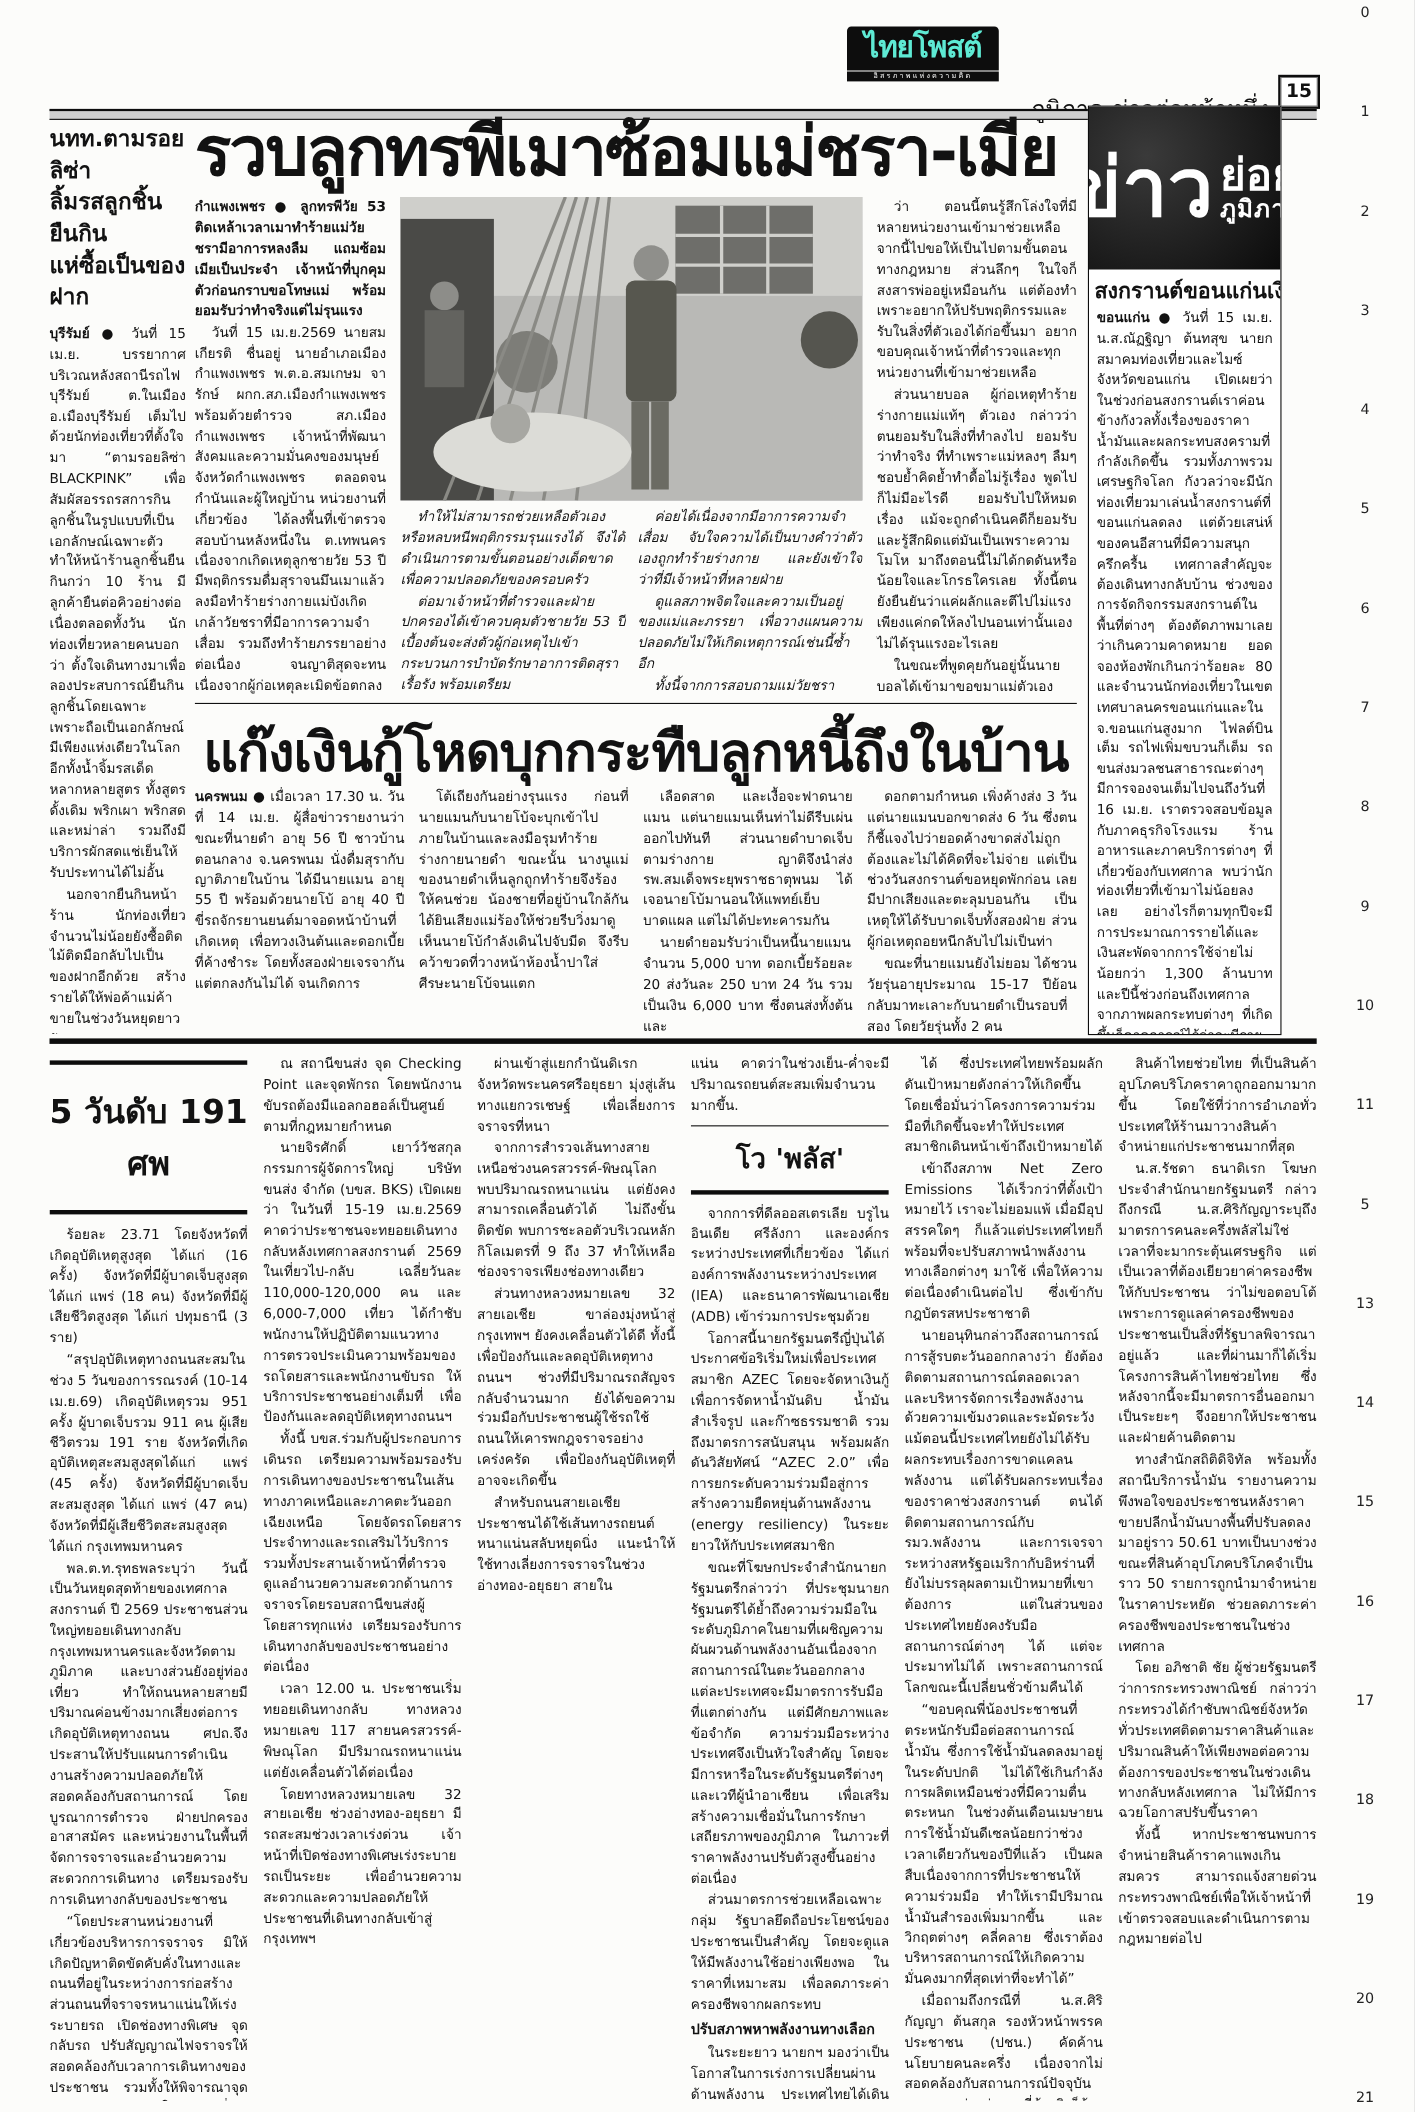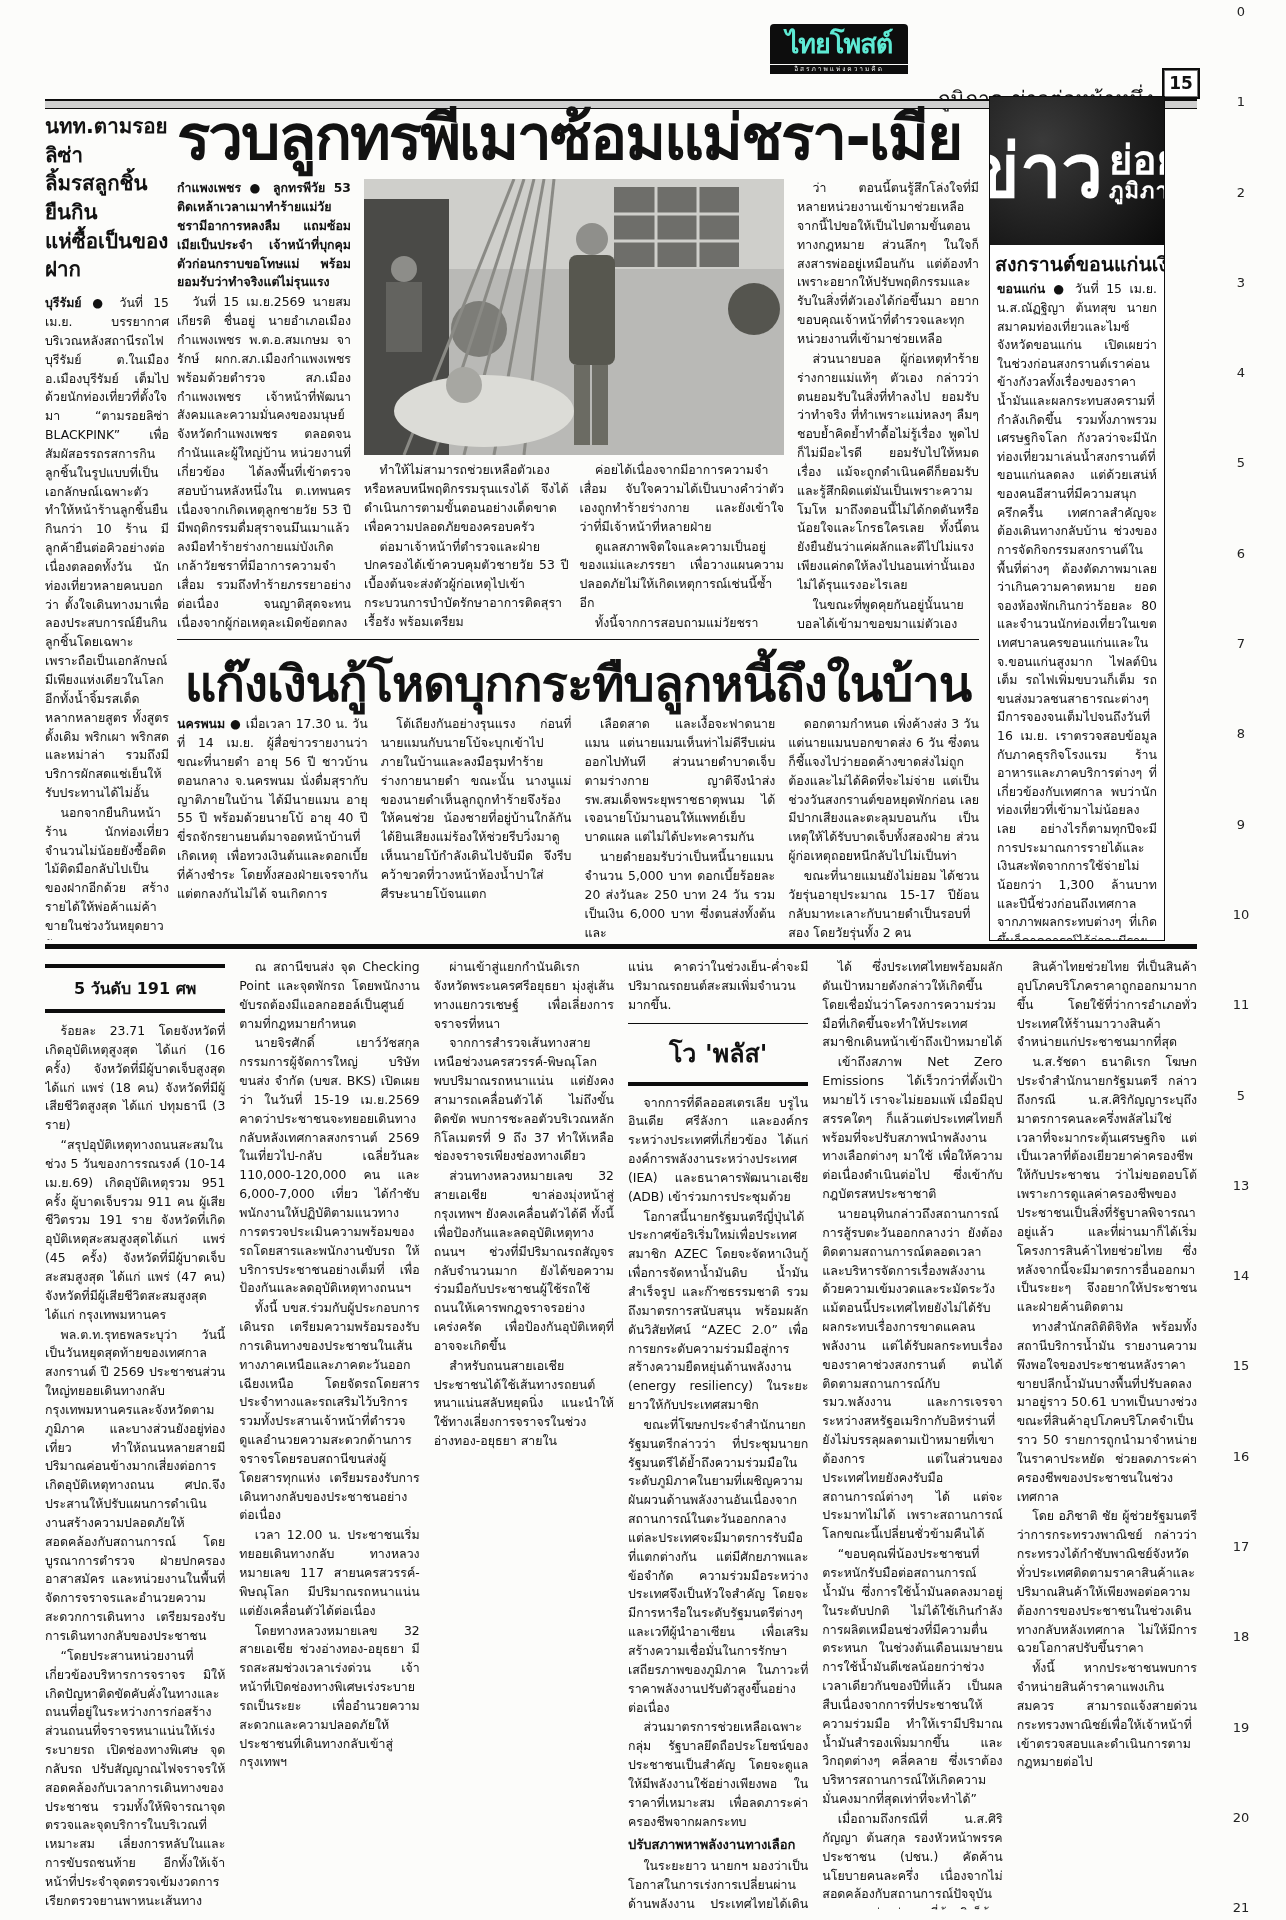--- a/index.html
+++ b/index.html
@@ -28,21 +28,21 @@
   .kicker h3 span{display:block;}
   
   .center{position:absolute;left:177px;top:106px;width:802px;height:838px;overflow:hidden;}
   .center h1{margin:0 0 10px 0;font-size:62px;line-height:1.02;font-weight:900;letter-spacing:-2px;white-space:nowrap;}
   .story1{display:flex;gap:13px;height:452px;overflow:hidden;}
   .story1 .col{overflow:hidden;}
   .s1c1{width:174px;flex:none;}
   .s1c4{width:182px;flex:none;}
   .photo-group{width:420px;flex:none;display:flex;flex-direction:column;}
   .photo{width:420px;height:276px;background:linear-gradient(#c9c9c9,#9a9a9a);flex:none;}
-  .under-photo{display:flex;gap:11px;margin-top:6px;flex:1;overflow:hidden;}
+  .under-photo{display:flex;gap:11px;margin-top:6px;flex:1;overflow:hidden;font-style:italic;}
   .under-photo .col{flex:1;overflow:hidden;}
   .lede-bold{font-weight:800;}
   .center h2{margin:8px 0 6px 0;padding-top:20px;border-top:1.5px solid #111;
              font-size:49px;line-height:1.0;font-weight:900;letter-spacing:-1px;text-align:center;white-space:nowrap;}
   .story2{display:flex;gap:13px;height:228px;overflow:hidden;}
   .story2 .col{flex:1;overflow:hidden;}
   
   .sidebar{position:absolute;left:989px;top:96px;width:176px;height:845px;border:1.5px solid #0d0d0d;
            box-sizing:border-box;overflow:hidden;background:#fff;}
   .sb-logo{height:148px;background:radial-gradient(circle at 30% 30%,#3a3a3a,#0b0b0b);color:#fff;
@@ -51,22 +51,22 @@
   .sb-stack{display:flex;flex-direction:column;line-height:1;}
   .sb-stack span:first-child{font-size:40px;font-weight:800;}
   .sb-stack span:last-child{font-size:22px;font-weight:800;letter-spacing:1px;}
   .sidebar h3{margin:8px 5px 4px 5px;font-size:19.5px;line-height:1.2;font-weight:800;text-align:center;white-space:nowrap;}
   .sidebar .sb-body{margin:0 7px 6px 7px;font-size:12.4px;line-height:1.5;text-align:justify;}
   
   .thick-rule{position:absolute;left:45px;top:944px;width:1152px;height:5px;background:#0d0d0d;}
   
   .bottom{position:absolute;left:45px;top:958px;width:1152px;height:952px;display:flex;gap:14px;overflow:hidden;}
   .bcol{flex:1;overflow:hidden;}
-  .death-box{border-top:4px solid #0d0d0d;border-bottom:4px solid #0d0d0d;margin:6px 0 9px 0;padding:8px 0;
-             text-align:center;font-size:16px;font-weight:800;}
+  .death-box{border-top:4px solid #0d0d0d;border-bottom:4px solid #0d0d0d;margin:6px 0 9px 0;padding:19px 0;
+             text-align:center;font-size:30px;font-weight:800;}
   .vo-box{border-top:1.5px solid #0d0d0d;border-bottom:4.5px solid #0d0d0d;margin:8px 0;padding:9px 0;
           text-align:center;font-size:25px;font-weight:800;}
   .bottom h4{margin:3px 0 2px 0;font-size:13px;font-weight:800;}
 </style>
 </head>
 <body>
 
 <div class="page">
 
   <div class="brand">

